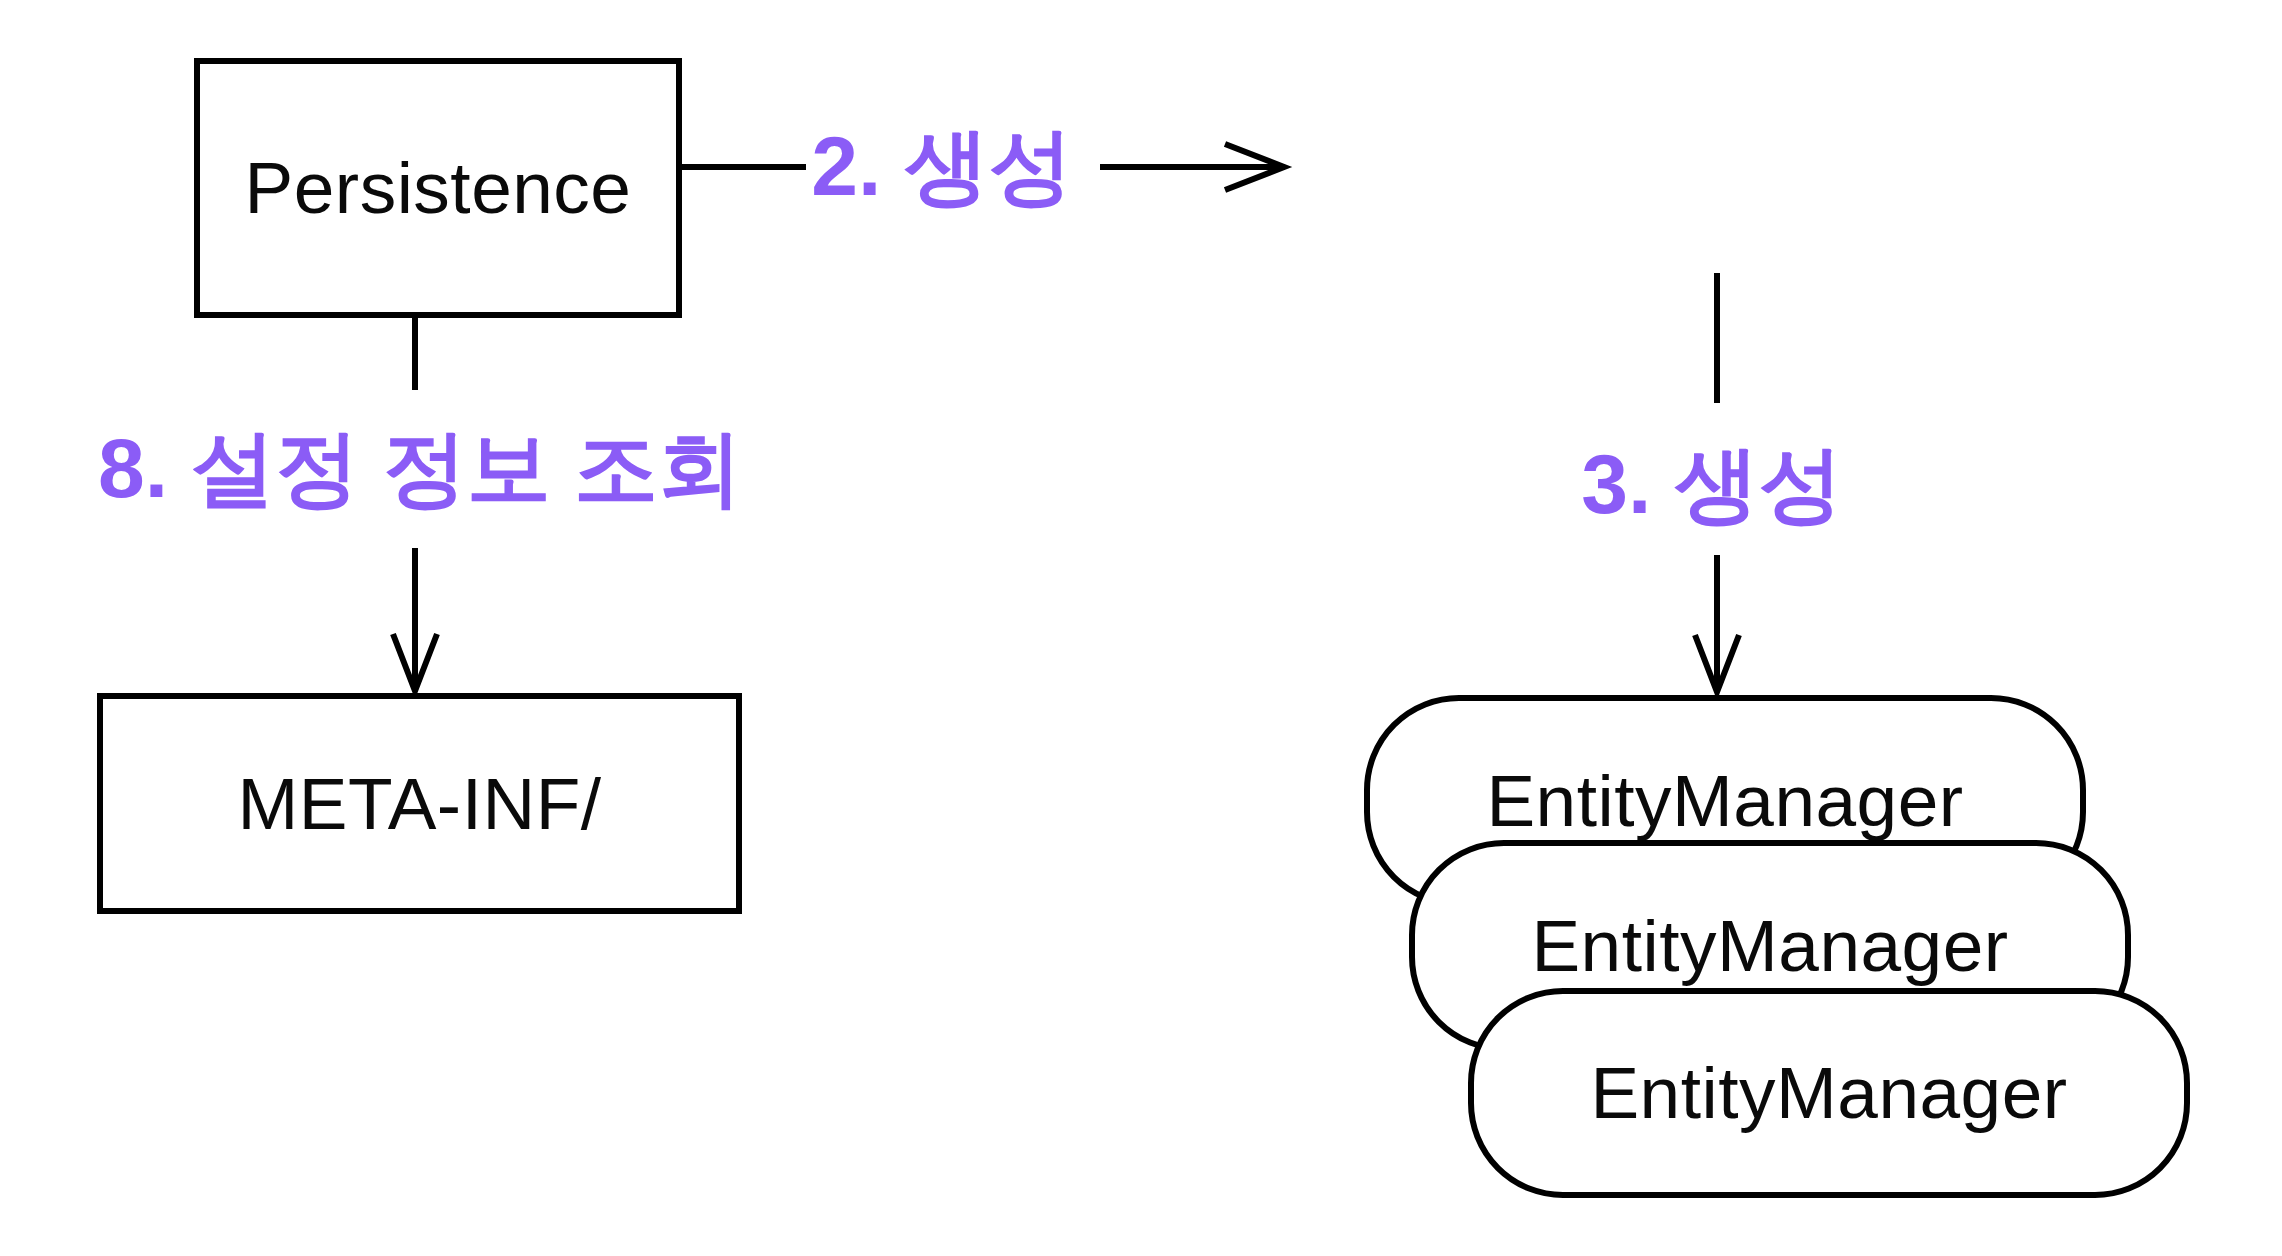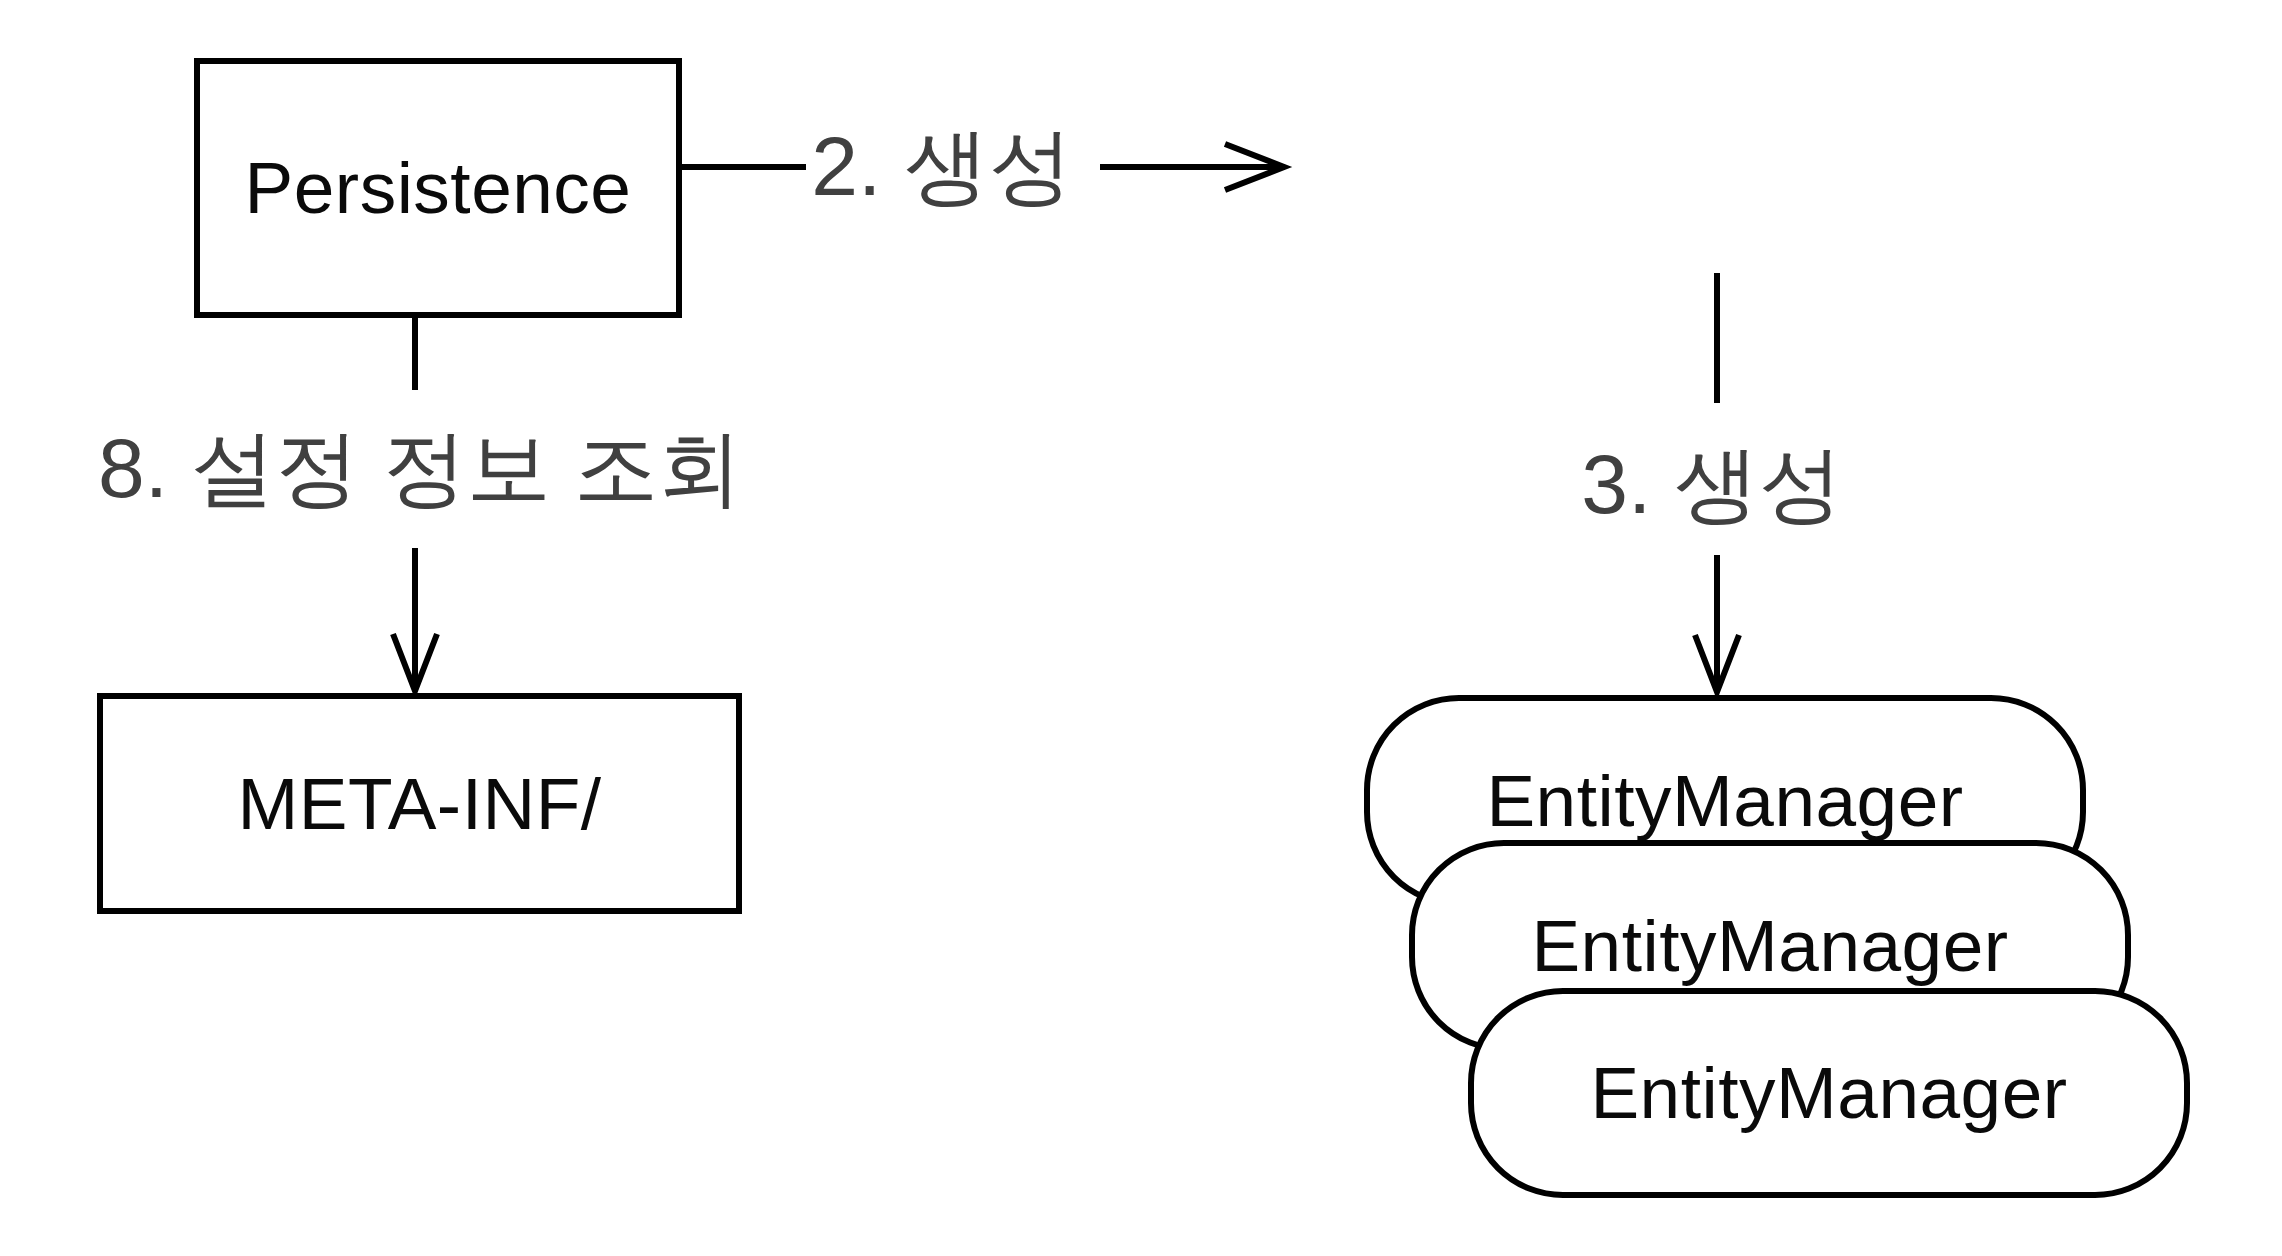--- a/index.html
+++ b/index.html
@@ -48,21 +48,22 @@
   .node-em1 { left: 1364px; top: 695px; width: 722px; height: 212px; z-index: 2; }
   .node-em2 { left: 1409px; top: 840px; width: 722px; height: 212px; z-index: 3; }
   .node-em3 { left: 1468px; top: 988px; width: 722px; height: 210px; z-index: 4; }
   .edge-label {
     position: absolute;
     transform: translate(-50%, -50%);
     font-size: 84px;
     line-height: 1;
     white-space: nowrap;
     z-index: 5;
-    color: #404040;
+    color: #8b5cf6;
+    font-weight: bold;
   }
   .label-step1 { left: 420px;  top: 468px; }
   .label-step2 { left: 942px;  top: 166px; }
   .label-step3 { left: 1712px; top: 478px; margin-top: 6px; }
   .stroke {
     stroke: #000000;
     stroke-width: 6;
     fill: none;
   }
 </style>

